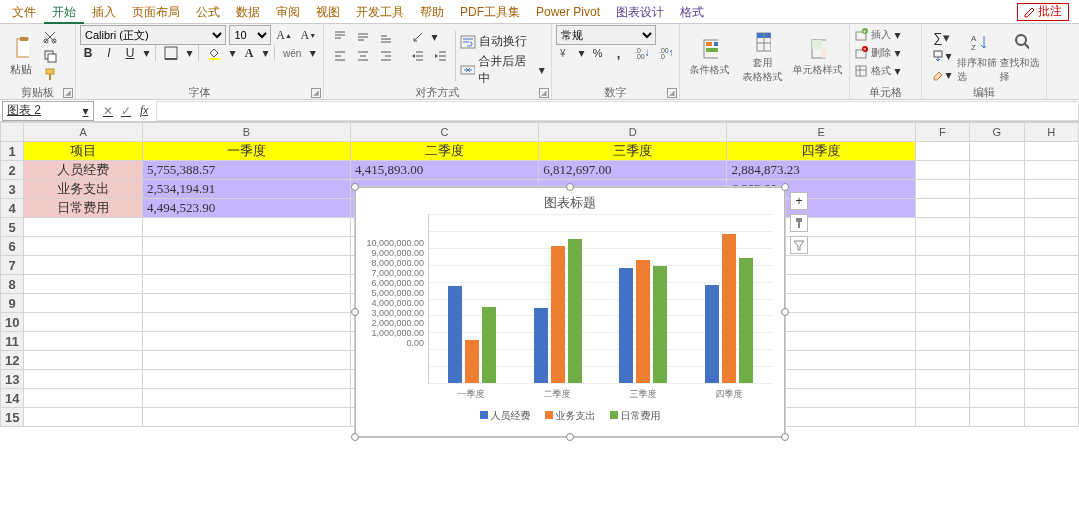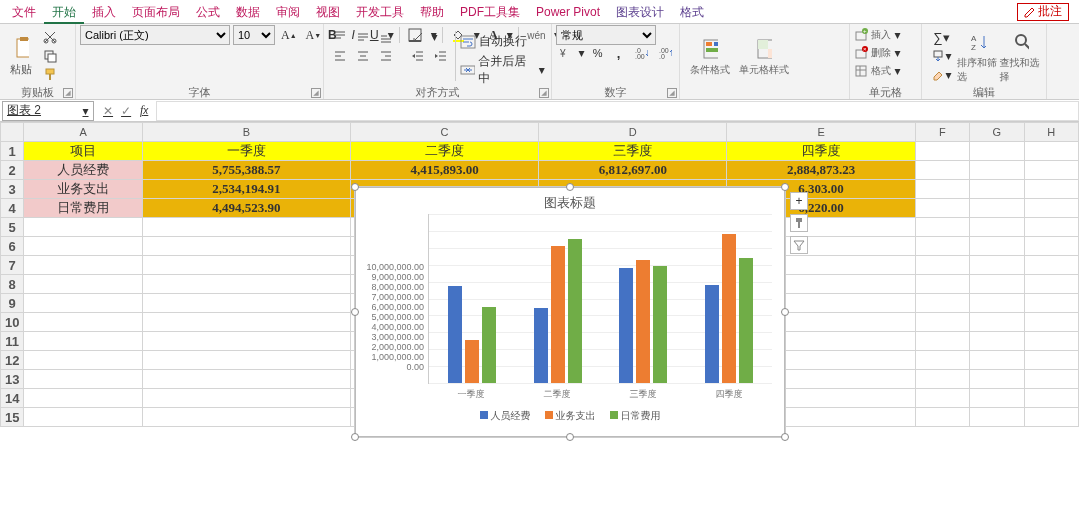--- a/index.html
+++ b/index.html
@@ -1,19 +1,19 @@
 <!DOCTYPE html>
 <html><head>
 <meta charset="utf-8">
 <style>
   * { box-sizing: border-box; font-family: "Microsoft YaHei", "SimSun", Arial, sans-serif; }
   body { margin:0; background:#fff; font-size:12px; color:#333; width:1079px; }
   
   .tabs { display:flex; align-items:center; border-bottom:1px solid #ccc; height:24px; padding:0 4px; }
-  .tab { padding:0 8px; height:24px; line-height:24px; font-size:12px; cursor:pointer; color:#be185d; }
+  .tab { padding:0 8px; height:24px; line-height:24px; font-size:12px; cursor:pointer; color:#a16207; }
   .tab.active { color:#217346; border-bottom:2px solid #217346; font-weight:500; }
   .tab.context { color:#5b3f8e; }
   .spacer { flex:1; }
   .annotate { border:1px solid #c00; color:#c00; padding:0 6px; margin-right:6px; display:flex; align-items:center; height:18px; }
   .annotate svg{margin-right:2px;}
   
   .ribbon { display:flex; border-bottom:1px solid #ccc; background:#f3f3f3; height:76px; }
   .group { border-right:1px solid #ddd; position:relative; padding:2px 4px 14px 4px; display:flex; }
   .group-label { position:absolute; bottom:0; left:0; right:0; text-align:center; font-size:11px; color:#666; height:14px; }
   .dlg { position:absolute; bottom:1px; right:2px; width:10px; height:10px; border:1px solid #999; font-size:7px; text-align:center; line-height:8px; color:#999; cursor:pointer; }
@@ -32,30 +32,30 @@
   .fx-tools{display:flex;align-items:center;gap:2px;margin:0 4px;}
   .fx-input{flex:1;height:20px;border:1px solid #ddd;padding:0 4px;}
   
   .gridwrap{position:relative;overflow:hidden;height:380px;}
   table.sheet{border-collapse:collapse;table-layout:fixed;}
   .sheet th,.sheet td{border:1px solid #d4d4d4;height:19px;padding:0 4px;font-size:13px;}
   .colhdr th{background:#f0f0f0;font-weight:normal;text-align:center;font-size:11px;color:#555;}
   .rowhdr{background:#f0f0f0;text-align:center;width:20px;font-size:11px;color:#555;}
   .hdr-yellow{background:#ffff00;text-align:center;font-family:SimSun,serif;font-size:16px;margin-left:20px;}
   .hdr-pink{background:#f2caca;text-align:center;font-family:SimSun,serif;font-size:16px;}
-  .data-cell{text-align:center;font-family:"Times New Roman",serif;font-size:16px;background:#eab308;font-weight:bold;}
+  .data-cell{text-align:left;font-family:"Times New Roman",serif;font-size:16px;background:#c4b5fd;}
   
   .chart{position:absolute;left:355px;top:65px;width:430px;height:250px;background:#fff;border:1px solid #bbb;box-shadow:0 0 0 1px #ccc;}
   .chart .handle{position:absolute;width:8px;height:8px;background:#fff;border:1px solid #888;border-radius:50%;}
   .h-nw{top:-5px;left:-5px}.h-n{top:-5px;left:50%;margin-left:-4px}.h-ne{top:-5px;right:-5px}
   .h-w{top:50%;left:-5px;margin-top:-4px}.h-e{top:50%;right:-5px;margin-top:-4px}
   .h-sw{bottom:-5px;left:-5px}.h-s{bottom:-5px;left:50%;margin-left:-4px}.h-se{bottom:-5px;right:-5px}
   .chart-title{text-align:center;font-size:13px;color:#555;margin:6px 0 2px 0;}
   .plot{display:flex;height:170px;}
-  .yaxis{width:72px;display:flex;flex-direction:column;justify-content:flex-end;align-items:flex-end;padding:0 4px 12px 0;font-size:9px;color:#777;}
+  .yaxis{width:72px;display:flex;flex-direction:column;justify-content:center;align-items:flex-end;padding:0 4px 12px 0;font-size:9px;color:#777;}
   .bars-area{flex:1;position:relative;border-left:1px solid #ccc;border-bottom:1px solid #ccc;margin-right:12px;}
   .gridline{position:absolute;left:0;right:0;border-top:1px solid #eee;}
   .clusters{position:absolute;left:0;right:0;bottom:0;top:0;display:flex;}
   .cluster{flex:1;display:flex;align-items:flex-end;justify-content:center;gap:3px;}
   .bar{width:14px;}
   .c1{background:#4472c4}.c2{background:#ed7d31}.c3{background:#70ad47}
   .xaxis{display:flex;margin-left:72px;margin-right:12px;}
   .xlabel{flex:1;text-align:center;font-size:9px;color:#777;padding-top:4px;}
   .legend{display:flex;justify-content:center;gap:14px;margin-top:8px;font-size:10px;color:#555;}
   .legend .sw{display:inline-block;width:8px;height:8px;margin-right:3px;}
@@ -120,21 +120,21 @@
           <svg width="14" height="14">
             <rect x="3" y="2" width="8" height="5" fill="#f4c551" stroke="#b8923a"></rect>
             <rect x="6" y="7" width="2" height="6" fill="#b8923a"></rect>
           </svg>
         </span>
     </div>
     <div class="group-label">剪贴板</div>
     <div class="dlg">◢</div>
   </div>
 
-  <div class="group" style="width:248px;flex-direction:row">
+  <div class="group" style="width:248px;flex-direction:column">
     <div class="row">
       <select class="fsel" style="width:150px"><option>Calibri (正文)</option></select>
       <select class="fsel" style="width:42px"><option>10</option></select>
       <span class="btn" style="font-family:serif">A<sup style="font-size:7px">▲</sup></span>
       <span class="btn" style="font-family:serif">A<sup style="font-size:7px">▼</sup></span>
     </div>
     <div class="row" style="gap:5px">
       <span class="btn" style="font-weight:bold">B</span>
       <span class="btn" style="font-style:italic">I</span>
       <span class="btn" style="text-decoration:underline">U</span>
@@ -300,20 +300,33 @@
     <div class="big-btn" style="width:52px">
       <span class="ic">
           <svg width="24" height="22">
             <rect x="2" y="2" width="20" height="18" fill="none" stroke="#888"></rect>
             <rect x="4" y="4" width="6" height="4" fill="#ed7d31"></rect>
             <rect x="12" y="4" width="8" height="4" fill="#4472c4"></rect>
             <rect x="4" y="10" width="16" height="4" fill="#70ad47"></rect>
           </svg>
         </span>
       <span class="sm">条件格式</span>
+    </div>
+    <div class="big-btn" style="width:56px">
+      <span class="ic">
+          <svg width="24" height="22">
+            <rect x="2" y="2" width="20" height="18" fill="none" stroke="#888"></rect>
+            <rect x="2" y="2" width="20" height="5" fill="#4472c4"></rect>
+            <line x1="2" y1="12" x2="22" y2="12" stroke="#888"></line>
+            <line x1="9" y1="2" x2="9" y2="20" stroke="#888"></line>
+            <line x1="16" y1="2" x2="16" y2="20" stroke="#888"></line>
+          </svg>
+        </span>
+      <span class="sm" style="white-space:pre;text-align:center">套用
+表格格式</span>
     </div>
     <div class="big-btn" style="width:56px">
       <span class="ic">
           <svg width="24" height="22">
             <rect x="2" y="2" width="20" height="18" fill="none" stroke="#888"></rect>
             <rect x="2" y="2" width="10" height="9" fill="#e2efda"></rect>
             <rect x="12" y="11" width="10" height="9" fill="#fce4d6"></rect>
           </svg>
         </span>
       <span class="sm">单元格样式</span>

